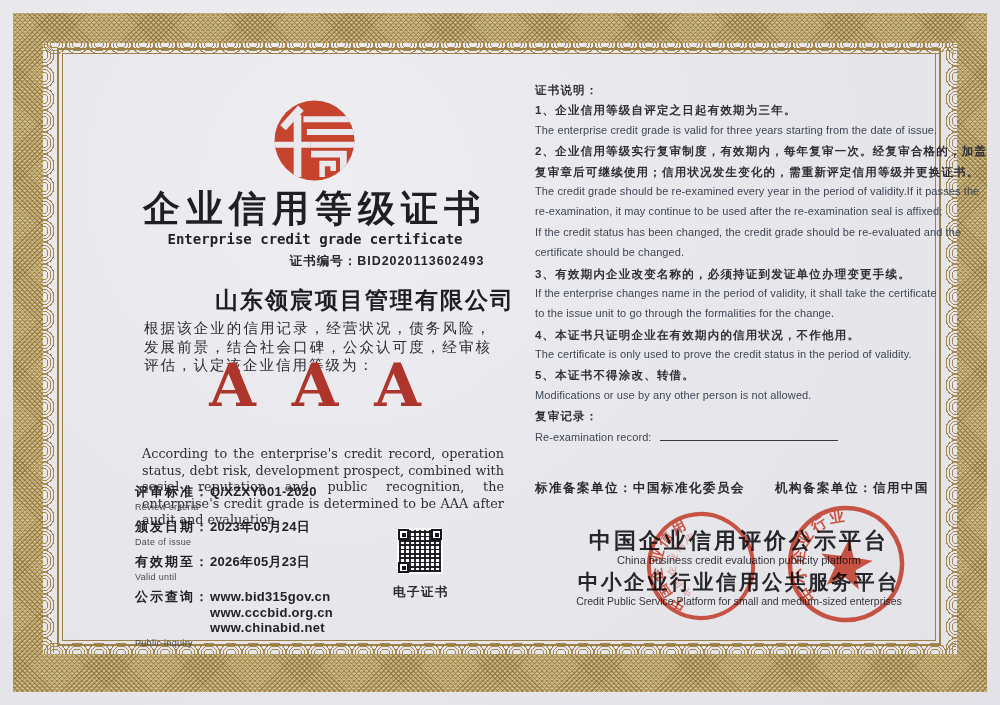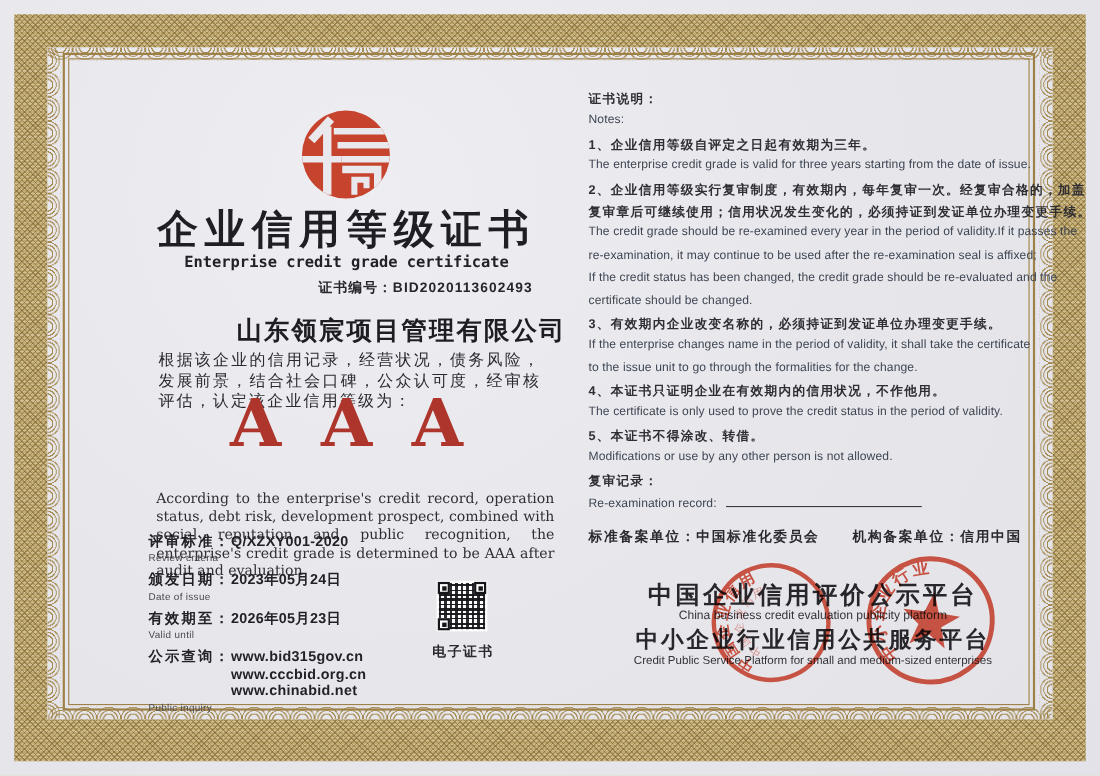--- a/index.html
+++ b/index.html
@@ -163,25 +163,24 @@
   <div class="abs qr">
     <div class="qr-pattern"></div>
     <div class="qr-finder qf-tl"></div>
     <div class="qr-finder qf-tr"></div>
     <div class="qr-finder qf-bl"></div>
   </div>
   <div class="abs qr-label">电子证书</div>
 
   <div class="abs notes">
       <div class="note-line cn">证书说明：</div>
-      <div class="note-line en">Notes:</div>
       <div class="note-line cn">1、企业信用等级自评定之日起有效期为三年。</div>
       <div class="note-line en">The enterprise credit grade is valid for three years starting from the date of issue.</div>
       <div class="note-line cn">2、企业信用等级实行复审制度，有效期内，每年复审一次。经复审合格的，加盖</div>
-      <div class="note-line cn">复审章后可继续使用；信用状况发生变化的，必须持证到发证单位办理变更手续。</div>
+      <div class="note-line cn">复审章后可继续使用；信用状况发生变化的，需重新评定信用等级并更换证书。</div>
       <div class="note-line en">The credit grade should be re-examined every year in the period of validity.If it passes the</div>
       <div class="note-line en">re-examination, it may continue to be used after the re-examination seal is affixed;</div>
       <div class="note-line en">If the credit status has been changed, the credit grade should be re-evaluated and the</div>
       <div class="note-line en">certificate should be changed.</div>
       <div class="note-line cn">3、有效期内企业改变名称的，必须持证到发证单位办理变更手续。</div>
       <div class="note-line en">If the enterprise changes name in the period of validity, it shall take the certificate</div>
       <div class="note-line en">to the issue unit to go through the formalities for the change.</div>
       <div class="note-line cn">4、本证书只证明企业在有效期内的信用状况，不作他用。</div>
       <div class="note-line en">The certificate is only used to prove the credit status in the period of validity.</div>
       <div class="note-line cn">5、本证书不得涂改、转借。</div>

